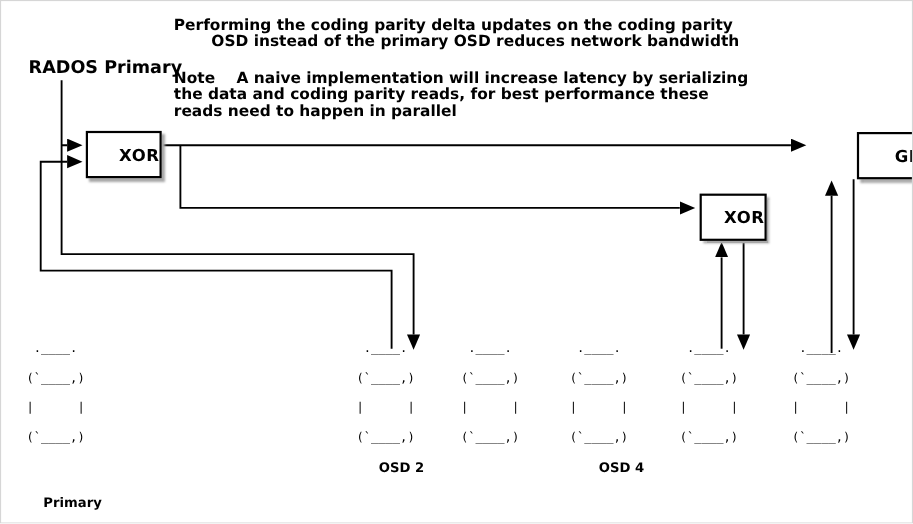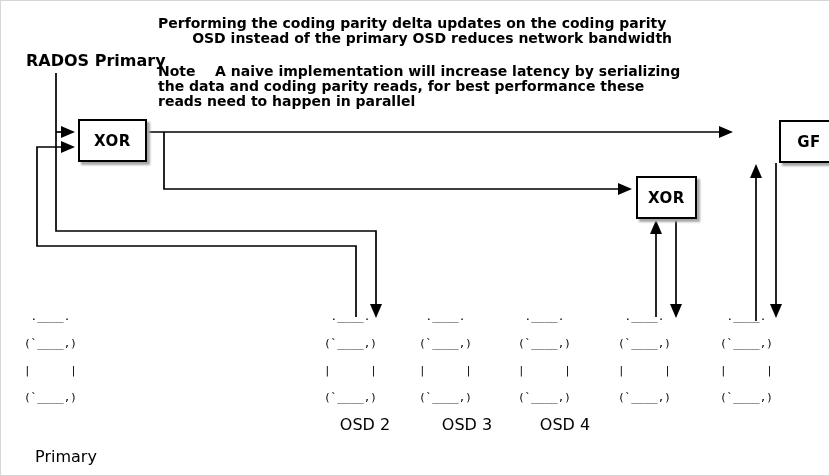--- a/index.html
+++ b/index.html
@@ -7,34 +7,34 @@
     position:relative;width:830px;height:476px;background:#fff;
     border:1px solid #d6d6d6;box-sizing:border-box;overflow:hidden;
     font-family:"DejaVu Sans","Liberation Sans",sans-serif;color:#000;
   }
   .txt{position:absolute;white-space:pre-wrap;font-weight:bold;font-size:14px;line-height:15px;}
   #header-p1{left:157px;top:15px;}
   #header-p2{left:157px;top:63px;}
   #rados-label{left:25px;top:51px;font-size:16px;line-height:17px;}
   .node{
     position:absolute;background:#fff;border:2px solid #000;
-    box-shadow:3px 3px 2px #a8a8a8;display:flex;align-items:center;justify-content:center;
+    box-shadow:3px 3px 2px #a8a8a8;display:flex;align-items:center;justify-content:flex-end;
     font-weight:bold;font-size:15px;letter-spacing:0.5px;box-sizing:border-box;
   }
   #node-xor1{left:77px;top:118px;width:69px;height:43px;}
   #node-gf{left:778px;top:119px;width:60px;height:43px;}
   #node-xor2{left:635px;top:175px;width:61px;height:43px;}
   .cyl{
     position:absolute;top:302px;margin:0;
     font-family:"DejaVu Sans Mono","Liberation Mono",monospace;
     font-size:11px;line-height:27px;font-weight:normal;color:#000;
   }
   .osd-label{
     position:absolute;top:416px;width:100px;text-align:center;
-    font-weight:normal;font-size:16px;line-height:16px;white-space:pre;
+    font-weight:bold;font-size:12px;line-height:16px;white-space:pre;
   }
   svg#wires{position:absolute;left:0;top:0;pointer-events:none;}
 </style>
 </head>
 <body>
 
 <div id="canvas">
 
   <div id="header-p2" class="txt">Note    A naive implementation will increase latency by serializing
 the data and coding parity reads, for best performance these
@@ -96,16 +96,15 @@
   <pre class="cyl" style="left:719px"> .____.
 (`____,)
 |      |
 (`____,)</pre>
 
   <div class="osd-label" style="left:15px">
     <div>Primary</div>
     
   </div>
   <div class="osd-label" style="left:314px">OSD 2</div>
-  <div class="osd-label" style="left:416px">OSD 3</div>
   <div class="osd-label" style="left:514px">OSD 4</div>
 
 </div>
 
 </body></html>

